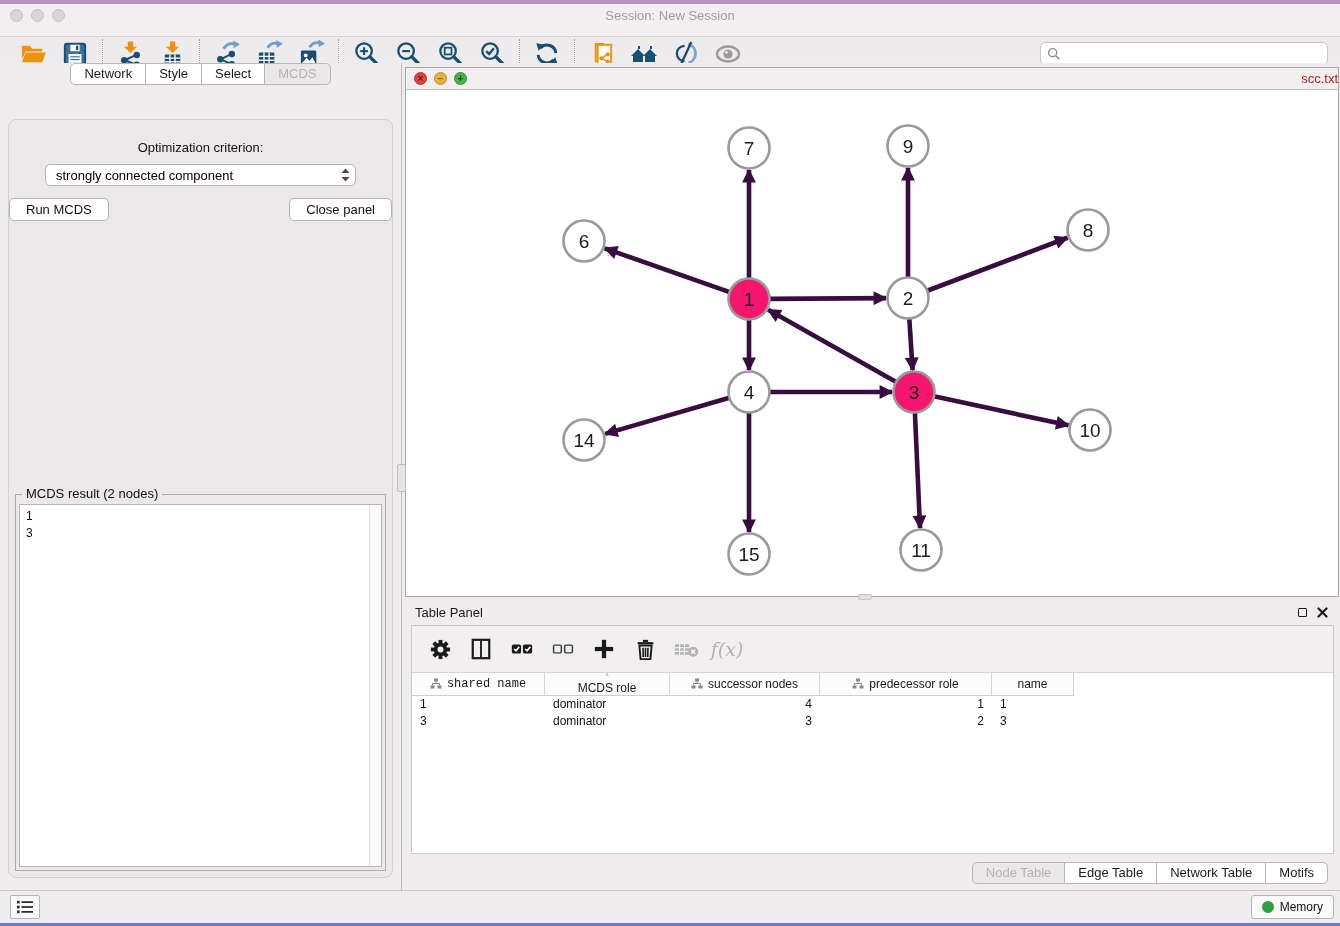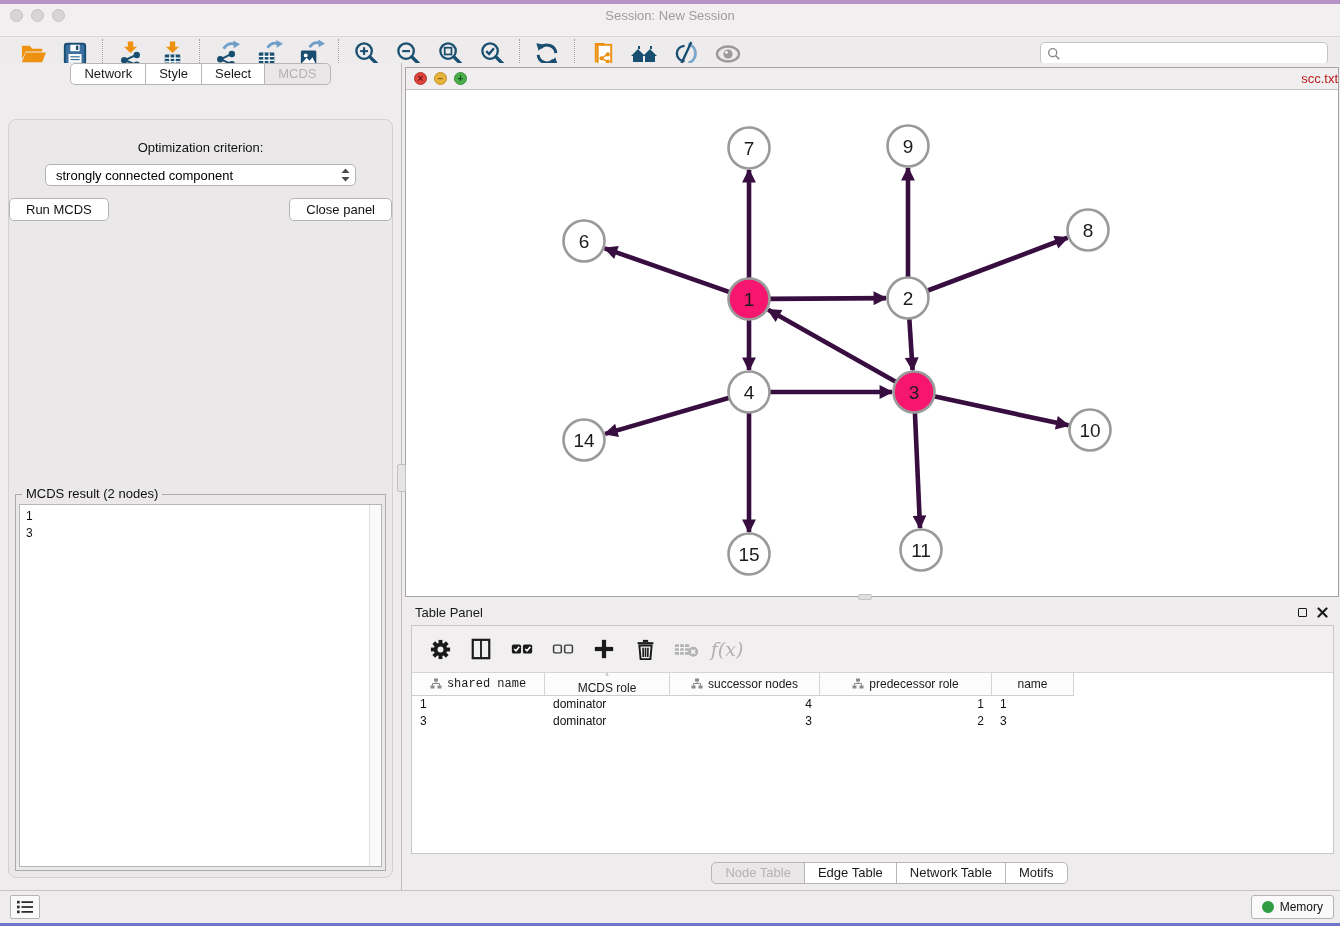--- a/index.html
+++ b/index.html
@@ -67,21 +67,21 @@
   .table-panel { position:absolute; left:403px; right:0; top:536px; bottom:0; }
   .tp-header { height:26px; display:flex; align-items:center; padding:0 12px; }
   .tp-content { position:absolute; left:8px; right:6px; top:26px; bottom:36px; background:#fff; border:1px solid #c9c7c7; }
   .tp-toolbar { height:46px; background:#f1efef; display:flex; align-items:center; padding-left:14px; gap:13px; }
   .ticon { width:28px; height:28px; display:flex; align-items:center; justify-content:center; }
   .fx { font-family:"DejaVu Serif", serif; font-style:italic; color:#b1afaf; font-size:19px; }
   .grid-header { display:flex; border-top:1px solid #d6d4d4; }
   .th { height:23px; background:#fcfcfc; border-bottom:1px solid #cfcdcd; border-right:1px solid #d6d4d4; display:flex; align-items:center; justify-content:center; gap:5px; font-size:12px; color:#1a1a1a; }
   .tr { display:flex; height:17px; }
   .td { font-size:12px; color:#111; line-height:17px; padding:0 8px; overflow:hidden; }
-  .tp-tabs { position:absolute; left:0; right:12px; bottom:6px; display:flex; justify-content:center;padding-left:48px; }
+  .tp-tabs { position:absolute; left:0; right:12px; bottom:6px; display:flex; justify-content:flex-end;padding-left:48px; }
 
   
   .statusbar { position:absolute; left:0; right:0; bottom:0; height:33px; background:#eeecec; border-top:1px solid #c6c4c4; }
   .sb-left-btn { position:absolute; left:10px; top:4px; width:30px; height:24px; background:#fbfafa; border:1px solid #b5b3b3; border-radius:2px; display:flex; align-items:center; justify-content:center; }
   .memory-btn { position:absolute; right:6px; top:4px; height:24px; background:#fbfafa; border:1px solid #b5b3b3; border-radius:3px; display:flex; align-items:center; gap:6px; padding:0 10px; font-size:12px; color:#111; }
   .memory-dot { width:12px; height:12px; border-radius:50%; background:#2f9e43; }
 </style>
 </head>
 <body>
 

